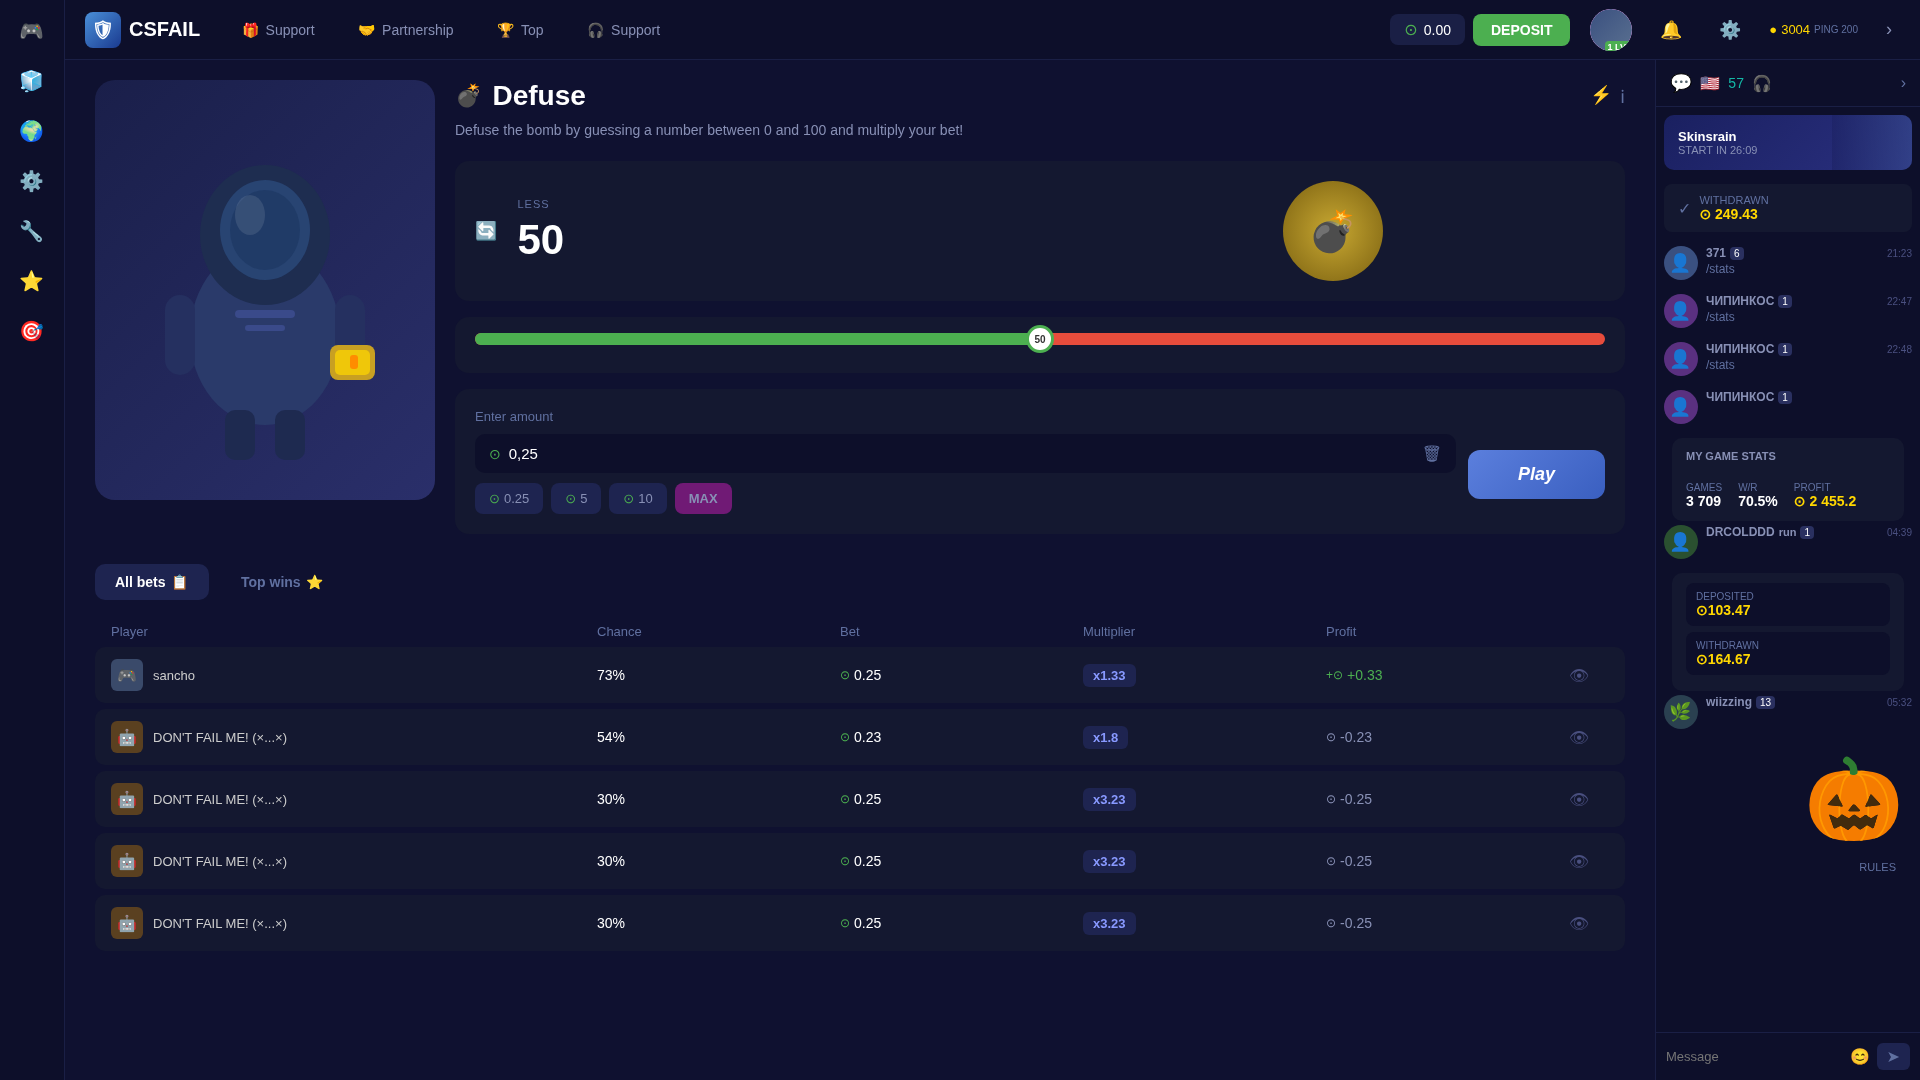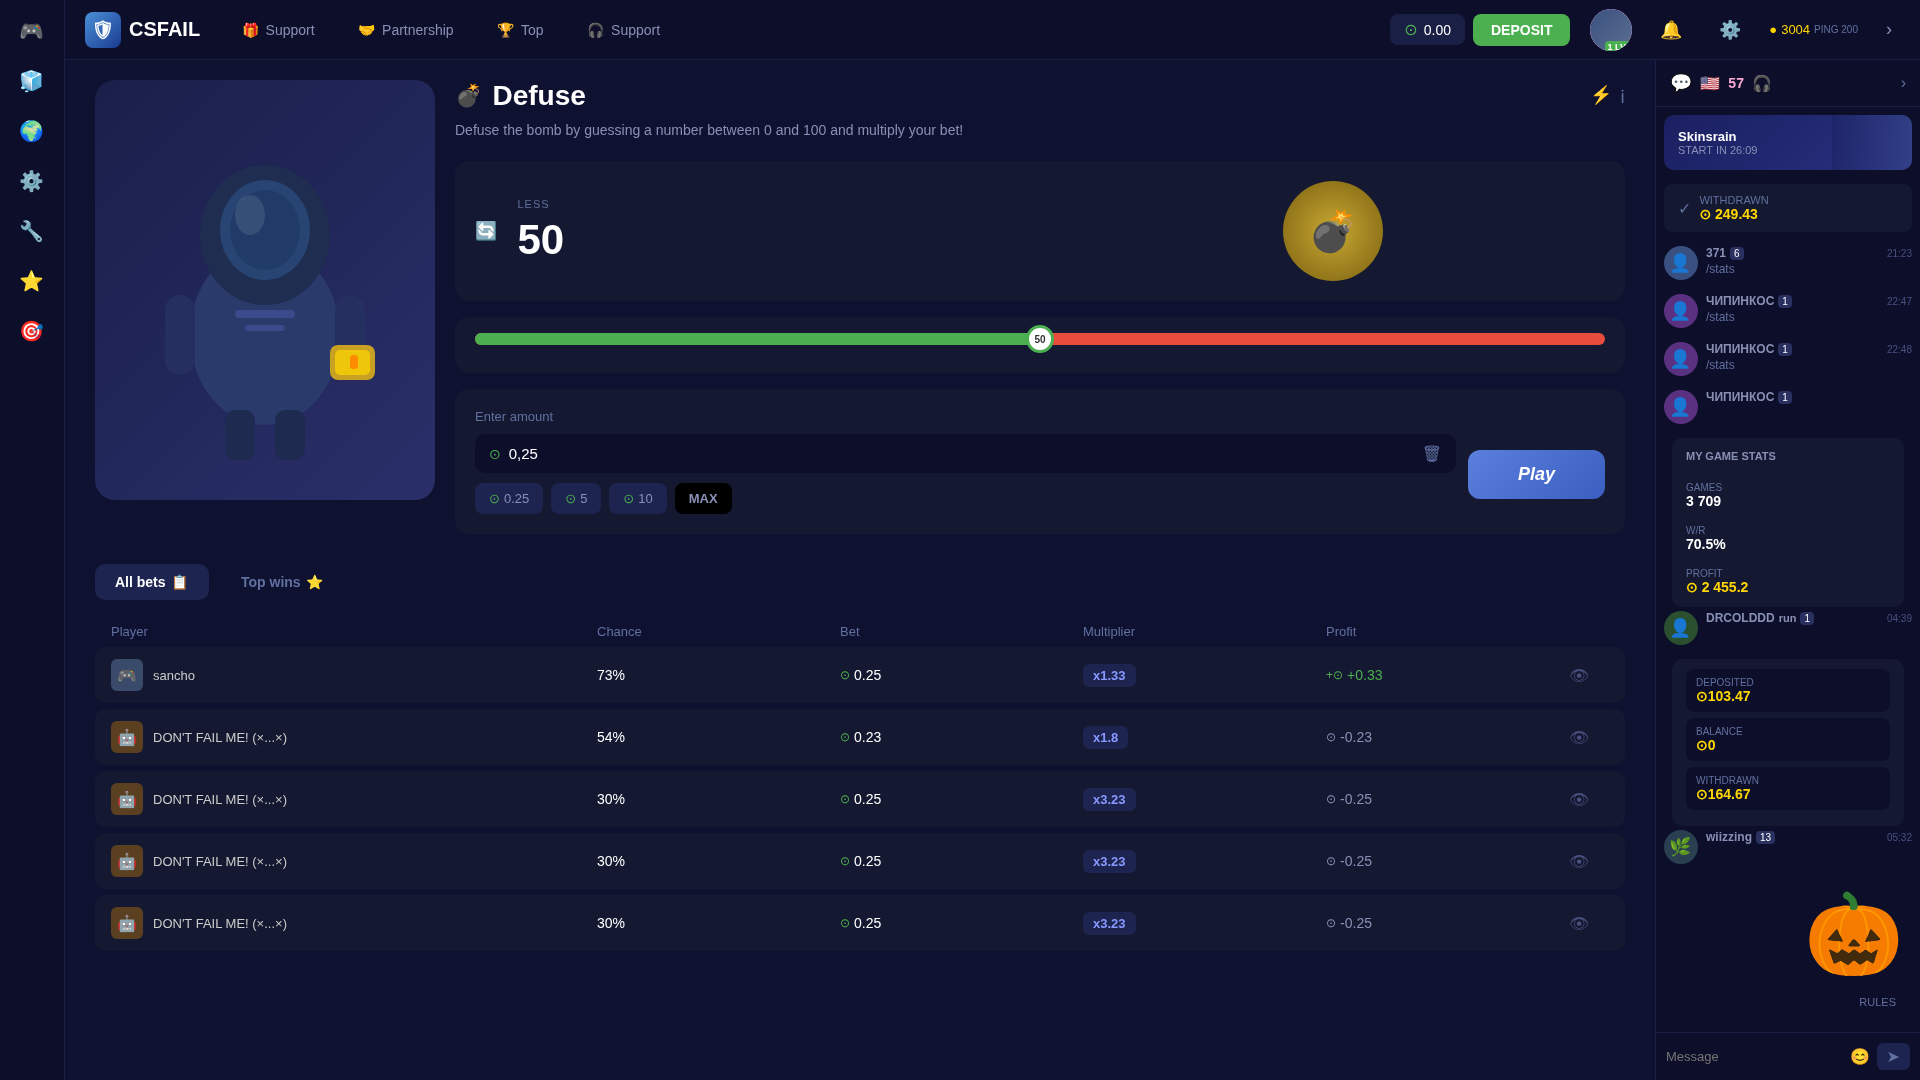--- a/index.html
+++ b/index.html
@@ -374,21 +374,21 @@
       border-radius: 8px;
       color: #8890b5;
       padding: 8px 14px;
       cursor: pointer;
       font-size: 13px;
       display: flex;
       align-items: center;
       gap: 4px;
     }
     .max-btn {
-      background: #000000;
+      background: #701a75;
       border: none;
       border-radius: 8px;
       color: #8890b5;
       padding: 8px 14px;
       cursor: pointer;
       font-size: 13px;
       font-weight: 700;
     }
     .play-btn {
       background: linear-gradient(135deg, #5b7fdd, #3a5fc0);
@@ -503,22 +503,22 @@
     .chat-icon-btn {
       font-size: 18px;
       color: #4caf50;
       cursor: pointer;
     }
     .flag-badge {
       font-size: 16px;
     }
     .online-count {
       font-size: 14px;
-      font-weight: 700;
-      color: #f9a8d4;
+      font-weight: 400;
+      color: #14b8a6;
     }
     .headphones-icon {
       font-size: 16px;
       color: #6070a0;
     }
     .expand-btn {
       margin-left: auto;
       color: #6070a0;
       cursor: pointer;
       font-size: 16px;
@@ -588,21 +588,21 @@
     .chat-name-row { display: flex; align-items: center; }
     .chat-msg { font-size: 12px; color: #6070a0; margin-top: 2px; }
 
     .game-stats-card {
       margin: 4px 8px;
       background: #141830;
       border-radius: 10px;
       padding: 12px 14px;
     }
     .stats-title { font-size: 11px; color: #8890b5; font-weight: 700; margin-bottom: 20px; }
-    .stats-row { display: flex; gap: 16px; flex-direction: column; }
+    .stats-row { display: flex; gap: 16px; }
     .stat-item { }
     .stat-label { font-size: 10px; color: #6070a0; }
     .stat-val { font-size: 14px; font-weight: 700; }
     .stat-val.profit-col { color: #ffd700; }
 
     .user-card {
       margin: 4px 8px;
       background: #141830;
       border-radius: 10px;
       padding: 10px 14px;
@@ -1052,28 +1052,20 @@
           <div class="user-stat-row">
             <div class="user-stat">
               <div class="user-stat-label">DEPOSITED</div>
               <div class="user-stat-val">
                 <span>⊙</span><span>103.47</span>
               </div>
             </div>
           </div>
           <div class="user-stat-row">
             <div class="user-stat">
-              <div class="user-stat-label">BALANCE</div>
-              <div class="user-stat-val">
-                <span>⊙</span><span>0</span>
-              </div>
-            </div>
-          </div>
-          <div class="user-stat-row">
-            <div class="user-stat">
               <div class="user-stat-label">WITHDRAWN</div>
               <div class="user-stat-val">
                 <span>⊙</span><span>164.67</span>
               </div>
             </div>
           </div>
         </div>
 
         <div class="chat-item">
           <div class="chat-avatar" style="background:#2a4050;display:flex;align-items:center;justify-content:center;font-size:18px;">🌿</div>

